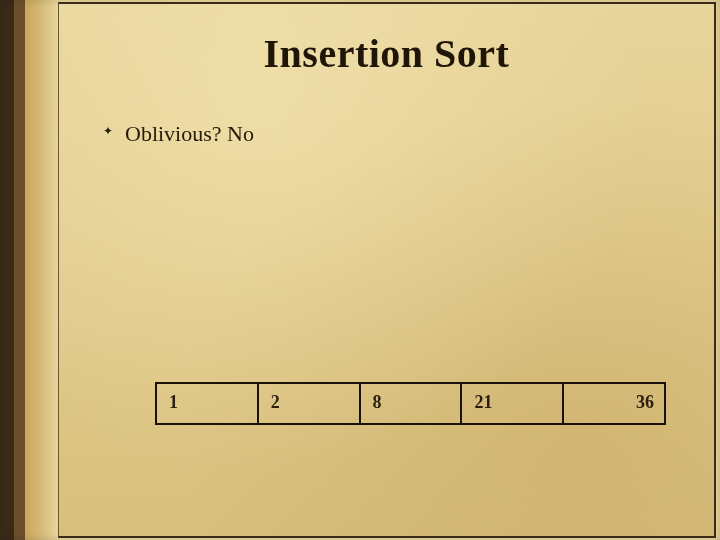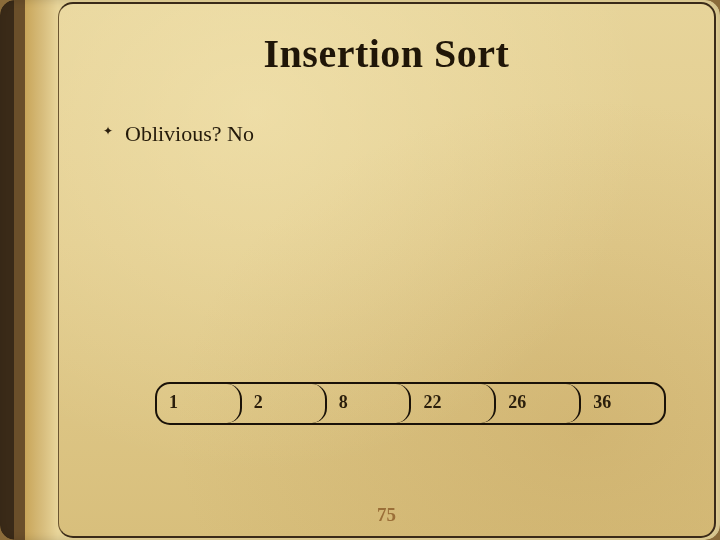--- a/index.html
+++ b/index.html
@@ -1,15 +1,15 @@
 <!DOCTYPE html>
 <html><head>
 <meta charset="utf-8">
 <style>
-  * { box-sizing: border-box; margin: 0; padding: 0; border-radius: 15px; }
+  * { box-sizing: border-box; margin: 0; padding: 0; }
   html, body { width: 720px; height: 540px; overflow: hidden; }
   body {
     font-family: Georgia, 'Times New Roman', serif;
     background: #8a6b3a;
   }
   .book-frame {
     width: 720px;
     height: 540px;
     background: linear-gradient(90deg,
       #3a2a18 0%, #3a2a18 2%,
@@ -96,21 +96,21 @@
   .array-cell {
     flex: 1;
     border-right: 2px solid #1a1208;
     padding: 8px 10px 10px 12px;
     font-size: 18px;
     font-weight: 600;
     color: #2a1e0c;
     font-family: 'Candara', 'Segoe UI', Georgia, serif;
     text-align: left;
   }
-  .array-cell:last-child { border-right: none; }
+  .array-cell:last-child { border-right: none; text-align: right; }
   .page-number {
     position: absolute;
     bottom: 10px;
     left: 0; right: 0;
     text-align: center;
     font-size: 19px;
     color: #9b6f38;
     font-weight: 600;
     font-family: 'Candara', 'Segoe UI', Georgia, serif;
   }
@@ -126,21 +126,19 @@
     <ul class="bullets">
       <li>
         <span>Oblivious?  No</span>
       </li>
     </ul>
 
     <div class="array-table">
       <div class="array-cell">1</div>
       <div class="array-cell">2</div>
       <div class="array-cell">8</div>
-      <div class="array-cell">22</div>
-      <div class="array-cell">26</div>
+      <div class="array-cell">21</div>
       <div class="array-cell">36</div>
     </div>
 
-    <div class="page-number">75</div>
 
   </div>
 </div>
 
 </body></html>

